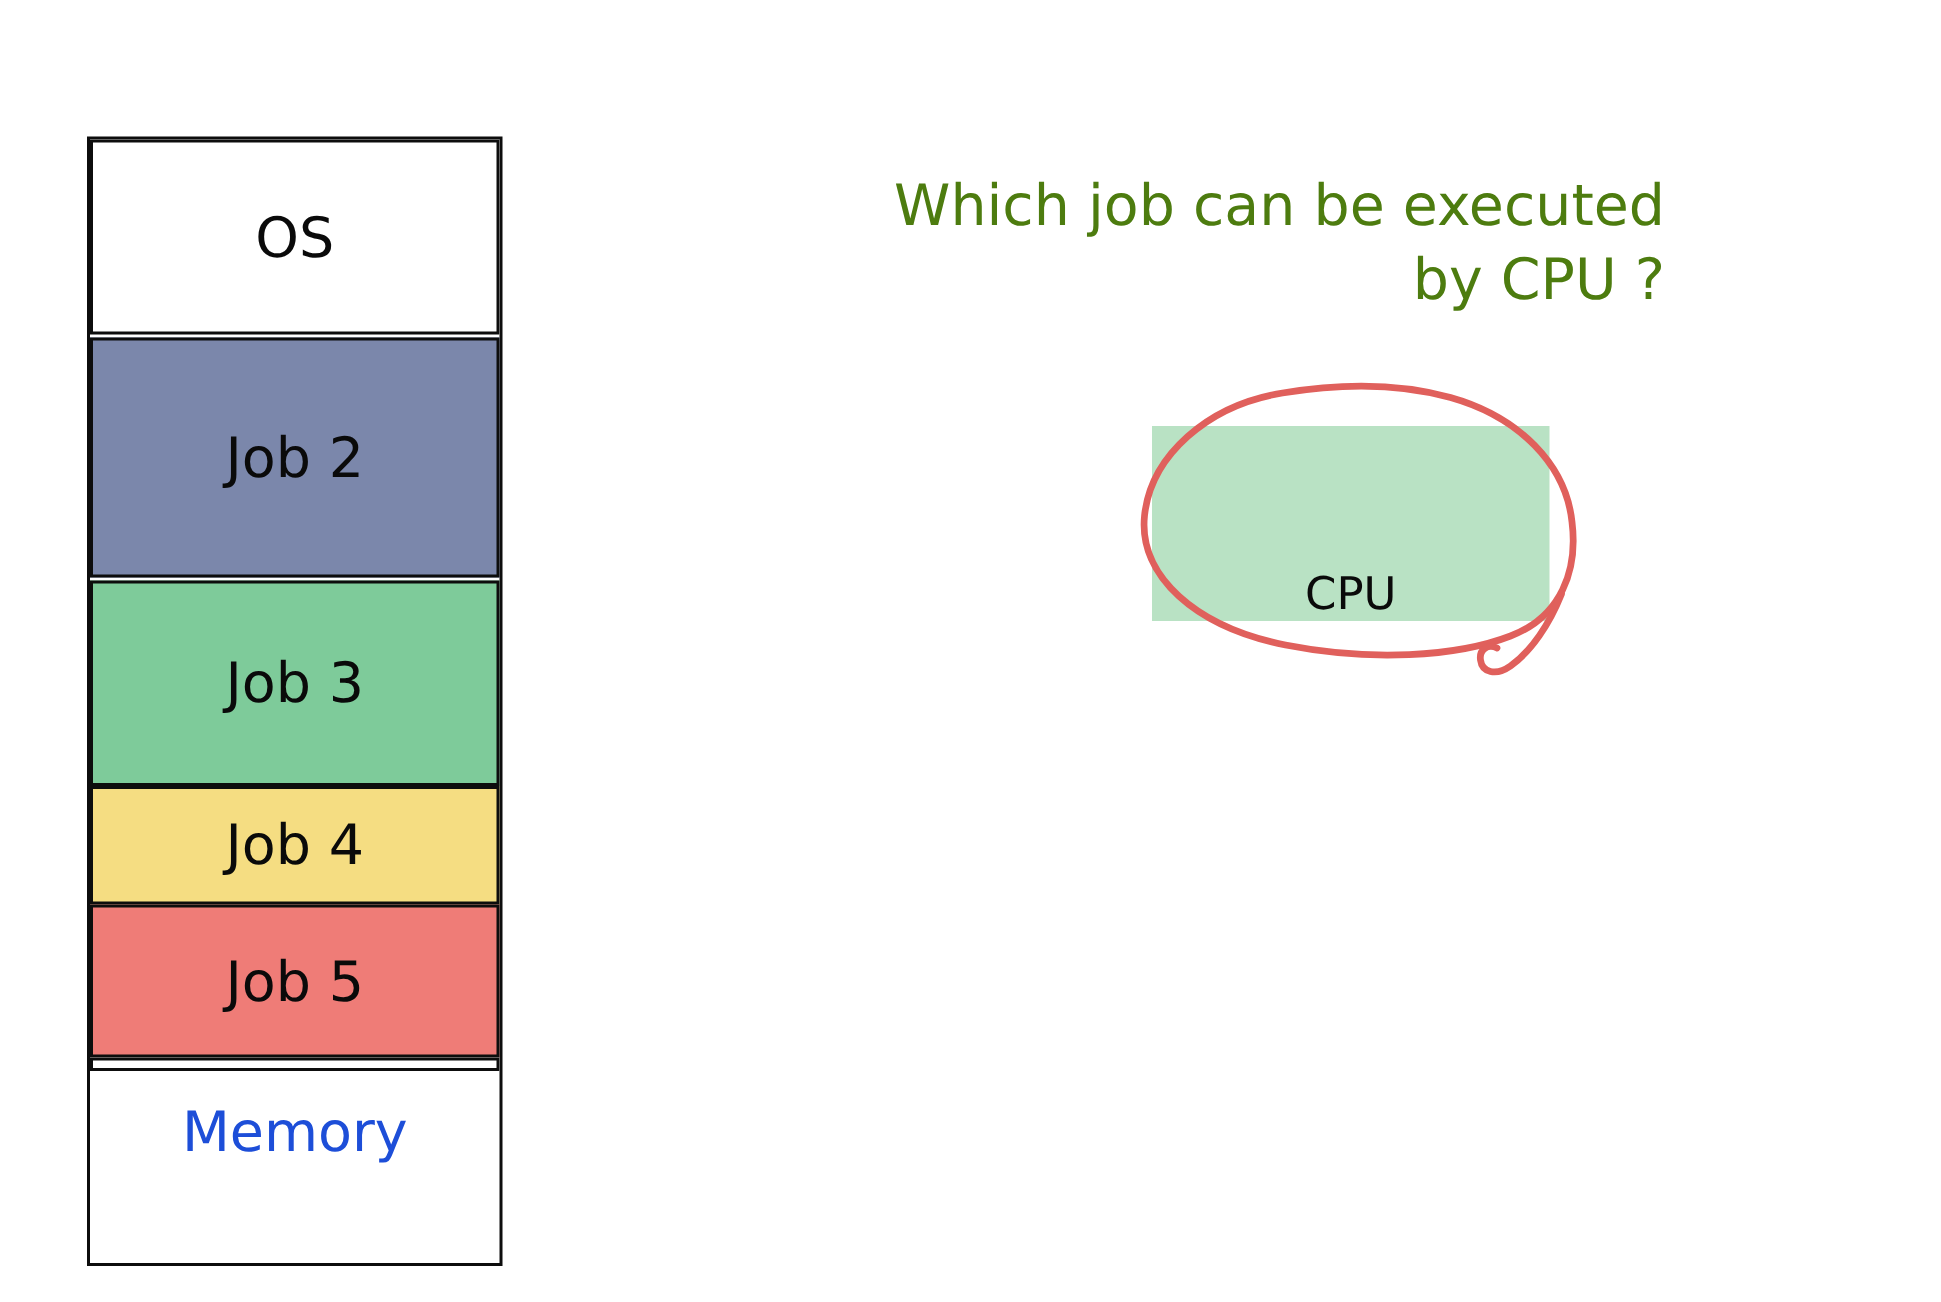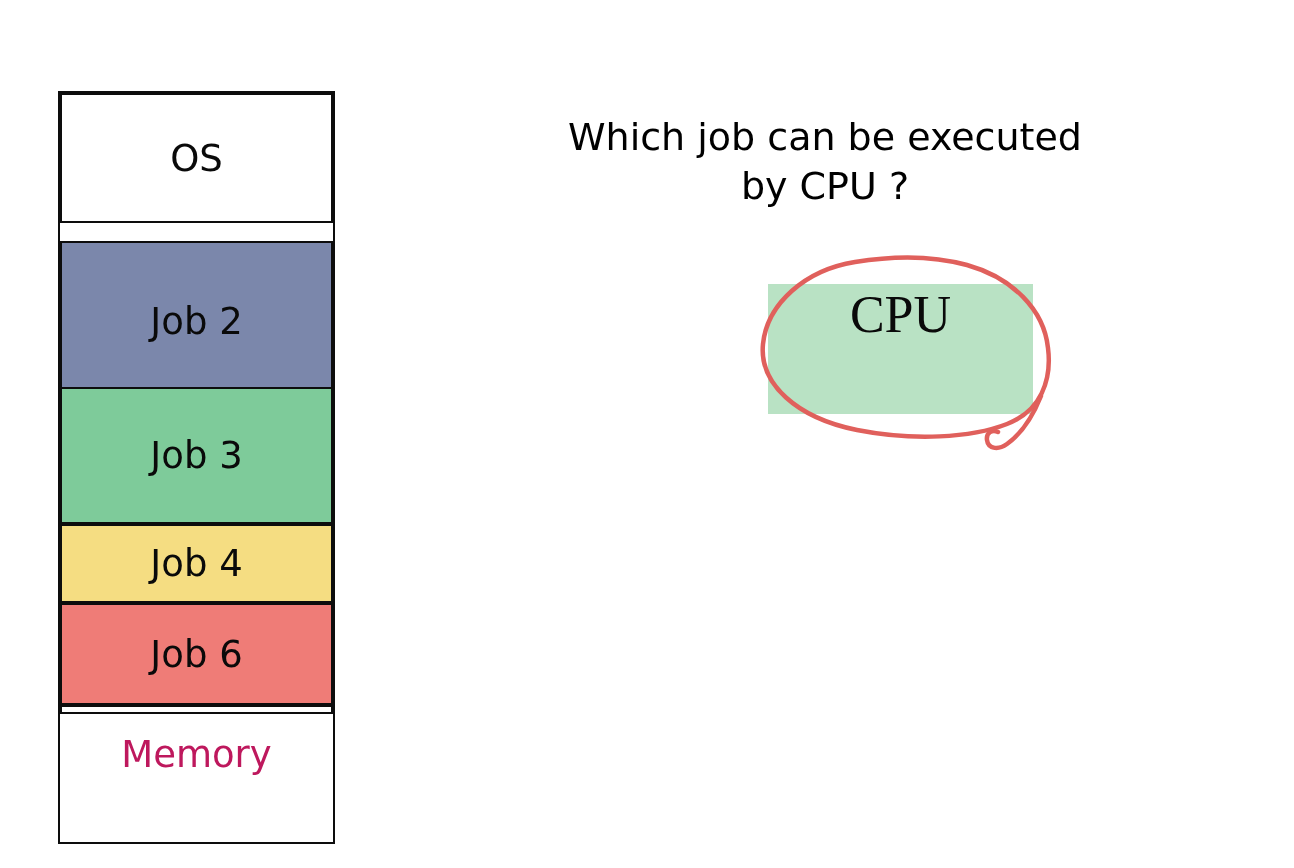--- a/index.html
+++ b/index.html
@@ -53,33 +53,33 @@
     pointer-events: none;
   }
 
   #memory-caption {
     position: absolute;
     left: 58px;
     top: 733px;
     width: 277px;
     text-align: center;
     font-size: 37px;
-    color: #be185d;
+    color: #1d4ed8;
   }
 
   
   #question-heading {
     position: absolute;
     left: 540px;
     top: 113px;
     width: 570px;
-    text-align: center;
+    text-align: right;
     font-size: 38px;
     line-height: 1.28;
-    color: #000000;
+    color: #4d7c0f;
   }
 
   #cpu-scheduling-group {
     position: absolute;
     left: 745px;
     top: 248px;
     width: 320px;
     height: 215px;
   }
   #cpu-scheduling-highlight {
@@ -92,56 +92,55 @@
   }
   #cpu-scheduling-label {
     position: absolute;
     left: 23px;
     top: 36px;
     width: 265px;
     height: 130px;
     display: flex;
     flex-direction: column;
     align-items: center;
-    justify-content: space-between;
-    font-size: 52px;
+    justify-content: flex-end;
+    font-size: 30px;
     line-height: 1.18;
     color: #0a0a0a;
     text-align: center;
-    font-family: Liberation Serif, serif;
   }
   #cpu-scheduling-circle-annotation {
     position: absolute;
     left: 0;
     top: 0;
     width: 320px;
     height: 215px;
     overflow: visible;
   }
 </style>
 </head>
 <body>
 
 <div id="slide">
 
   <div id="memory-diagram">
       <div class="mem-block" style="top: 0px; height: 130px; background: rgb(255, 255, 255); border-color: rgb(13, 13, 13);">
         <span class="mem-label">OS</span>
       </div>
-      <div class="mem-block" style="top: 148px; height: 160px; background: rgb(123, 135, 171); border-color: rgb(13, 13, 13);">
+      <div class="mem-block" style="top: 132px; height: 160px; background: rgb(123, 135, 171); border-color: rgb(13, 13, 13);">
         <span class="mem-label">Job 2</span>
       </div>
       <div class="mem-block" style="top: 294px; height: 137px; background: rgb(126, 203, 154); border-color: rgb(13, 13, 13); justify-content: center;">
         <span class="mem-label">Job 3</span>
       </div>
       <div class="mem-block" style="top: 431px; height: 79px; background: rgb(245, 221, 130); border-color: rgb(13, 13, 13); text-align: right;">
         <span class="mem-label">Job 4</span>
       </div>
       <div class="mem-block" style="top: 510px; height: 102px; background: rgb(239, 124, 119); border-color: rgb(13, 13, 13);">
-        <span class="mem-label">Job 6</span>
+        <span class="mem-label">Job 5</span>
       </div>
       <div class="mem-block tail" style="top: 612px; height: 9px; background: rgb(255, 255, 255); border-color: rgb(13, 13, 13);"></div>
     </div>
 
   <div id="memory-caption">Memory</div>
 
   <div id="question-heading">Which job can be executed by CPU ?</div>
 
   <div id="cpu-scheduling-group">
 

